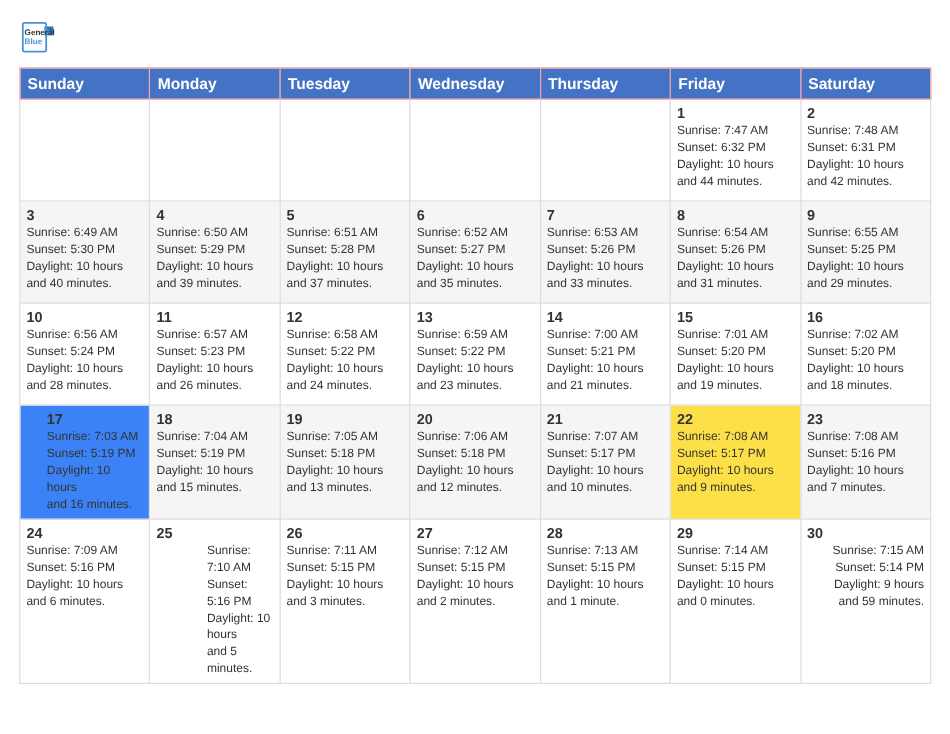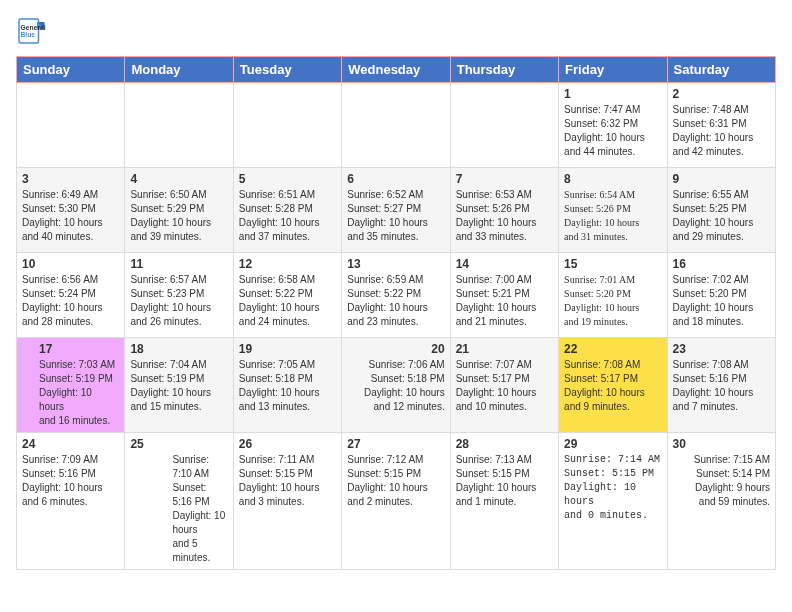--- a/index.html
+++ b/index.html
@@ -166,21 +166,21 @@
         </td>
         <td style="background: rgb(245, 245, 245);">
           <span class="day-number">7</span>
           <div class="day-info" style="white-space: pre-line;">Sunrise: 6:53 AM
 Sunset: 5:26 PM
 Daylight: 10 hours
 and 33 minutes.</div>
         </td>
         <td style="background: rgb(245, 245, 245);">
           <span class="day-number">8</span>
-          <div class="day-info" style="white-space: pre-line; font-family: Liberation Serif, serif;">Sunrise: 6:54 AM
+          <div class="day-info" style="white-space: pre-line;">Sunrise: 6:54 AM
 Sunset: 5:26 PM
 Daylight: 10 hours
 and 31 minutes.</div>
         </td>
         <td style="background: rgb(245, 245, 245);">
           <span class="day-number">9</span>
           <div class="day-info" style="white-space: pre-line;">Sunrise: 6:55 AM
 Sunset: 5:25 PM
 Daylight: 10 hours
 and 29 minutes.</div>
@@ -217,56 +217,56 @@
         </td>
         <td>
           <span class="day-number">14</span>
           <div class="day-info" style="white-space: pre-line;">Sunrise: 7:00 AM
 Sunset: 5:21 PM
 Daylight: 10 hours
 and 21 minutes.</div>
         </td>
         <td>
           <span class="day-number">15</span>
-          <div class="day-info" style="white-space: pre-line; font-family: Liberation Serif, serif;">Sunrise: 7:01 AM
+          <div class="day-info" style="white-space: pre-line;">Sunrise: 7:01 AM
 Sunset: 5:20 PM
 Daylight: 10 hours
 and 19 minutes.</div>
         </td>
         <td>
           <span class="day-number">16</span>
           <div class="day-info" style="white-space: pre-line;">Sunrise: 7:02 AM
 Sunset: 5:20 PM
 Daylight: 10 hours
 and 18 minutes.</div>
         </td>
       </tr>
       <tr class="week-row">
-        <td style="background: #f0abfc; padding-left: 22px;">
+        <td style="background: #3b82f6; padding-left: 22px;">
           <span class="day-number">17</span>
           <div class="day-info" style="white-space: pre-line;">Sunrise: 7:03 AM
 Sunset: 5:19 PM
 Daylight: 10 hours
 and 16 minutes.</div>
         </td>
         <td style="background: rgb(245, 245, 245);">
           <span class="day-number">18</span>
           <div class="day-info" style="white-space: pre-line;">Sunrise: 7:04 AM
 Sunset: 5:19 PM
 Daylight: 10 hours
 and 15 minutes.</div>
         </td>
         <td style="background: rgb(245, 245, 245);">
           <span class="day-number">19</span>
           <div class="day-info" style="white-space: pre-line;">Sunrise: 7:05 AM
 Sunset: 5:18 PM
 Daylight: 10 hours
 and 13 minutes.</div>
         </td>
-        <td style="background: rgb(245, 245, 245); text-align: right;">
+        <td style="background: rgb(245, 245, 245);">
           <span class="day-number">20</span>
           <div class="day-info" style="white-space: pre-line;">Sunrise: 7:06 AM
 Sunset: 5:18 PM
 Daylight: 10 hours
 and 12 minutes.</div>
         </td>
         <td style="background: rgb(245, 245, 245);">
           <span class="day-number">21</span>
           <div class="day-info" style="white-space: pre-line;">Sunrise: 7:07 AM
 Sunset: 5:17 PM
@@ -319,21 +319,21 @@
         </td>
         <td>
           <span class="day-number">28</span>
           <div class="day-info" style="white-space: pre-line;">Sunrise: 7:13 AM
 Sunset: 5:15 PM
 Daylight: 10 hours
 and 1 minute.</div>
         </td>
         <td>
           <span class="day-number">29</span>
-          <div class="day-info" style="white-space: pre-line; font-family: Liberation Mono, monospace;">Sunrise: 7:14 AM
+          <div class="day-info" style="white-space: pre-line;">Sunrise: 7:14 AM
 Sunset: 5:15 PM
 Daylight: 10 hours
 and 0 minutes.</div>
         </td>
         <td>
           <span class="day-number">30</span>
           <div class="day-info" style="white-space: pre-line; text-align: right;">Sunrise: 7:15 AM
 Sunset: 5:14 PM
 Daylight: 9 hours
 and 59 minutes.</div>

